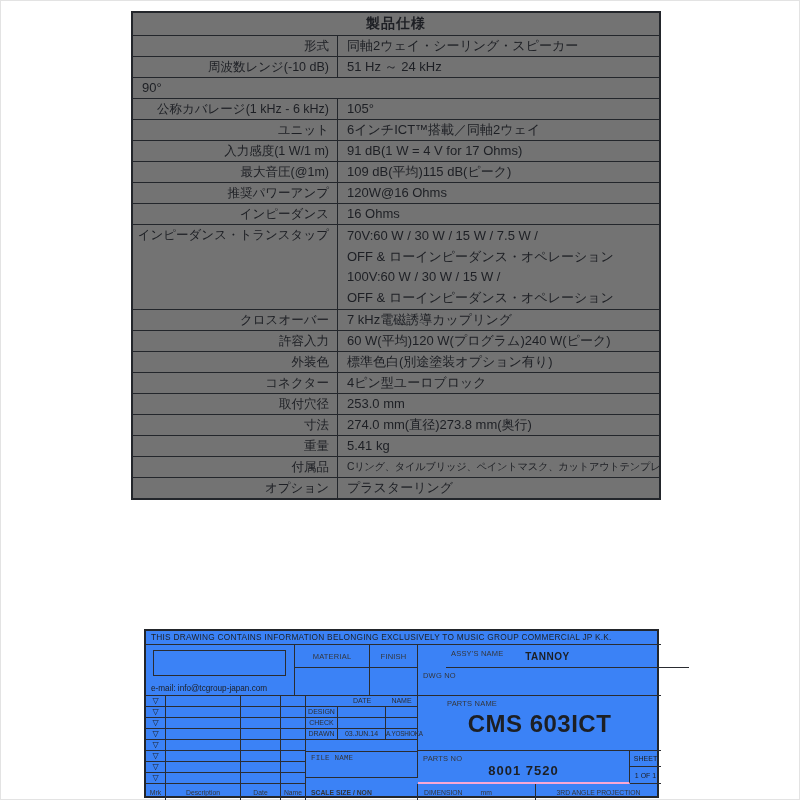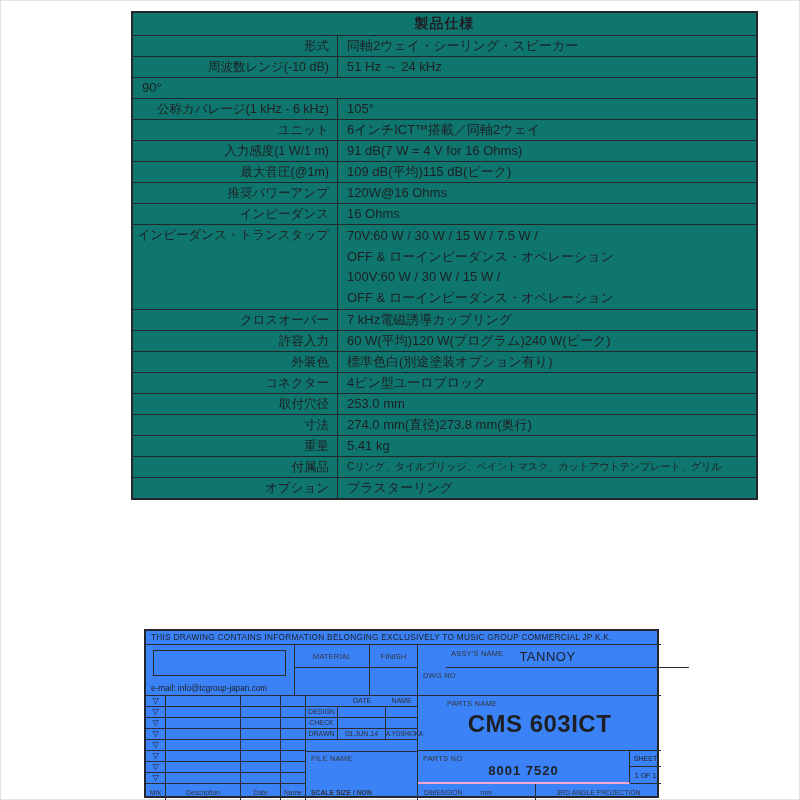--- a/index.html
+++ b/index.html
@@ -1,21 +1,21 @@
 <!DOCTYPE html>
 <html><head>
 <meta charset="utf-8">
 <style>
   * { margin:0; padding:0; box-sizing:border-box; }
   html,body { width:800px; height:800px; background:#ffffff; }
   body { font-family:"Liberation Sans","DejaVu Sans",sans-serif; color:#1d1f24; position:relative; }
   .page { position:absolute; inset:0; background:#fff; border:1px solid #e3e3e3; }
 
   
-  .spec-table { position:absolute; left:130px; top:10px; width:627px; border:2px solid #23262b; background:#0f766e; }
+  .spec-table { position:absolute; left:130px; top:10px; width:530px; border:2px solid #23262b; background:#737373; }
   .spec-title { height:22px; line-height:21px; text-align:center; font-weight:bold; font-size:14px; letter-spacing:1px; }
   .spec-row { display:flex; border-top:1.5px solid #23262b; min-height:21px; }
   .spec-label { flex:0 0 205px; border-right:1.5px solid #23262b; text-align:right; padding:0 8px 0 4px;
                 font-size:12.5px; line-height:20px; white-space:nowrap; overflow:hidden; }
   .spec-value { flex:1; text-align:left; padding:0 4px 0 9px; font-size:13px; line-height:20px; white-space:nowrap; overflow:hidden; }
   .spec-row.multi .spec-value { white-space:normal; padding-top:1px; padding-bottom:1px; }
   .spec-row.multi .spec-value div { line-height:20.5px; }
   .spec-value.small { font-size:10.3px; letter-spacing:-0.3px; }
 
   
@@ -32,21 +32,21 @@
   .tb-logo-box  { position:absolute; left:7px; top:5px; width:133px; height:26px; border:1.5px solid #2a2c31; }
   .tb-email     { position:absolute; left:5px; bottom:2px; font-size:8.2px; white-space:nowrap; }
 
   .cell-center { display:flex; align-items:center; justify-content:center; }
   .tb-material       { left:149px; top:14px;  width:75px; height:23px; }
   .tb-material-blank { left:149px; top:37px;  width:75px; height:28px; }
   .tb-finish         { left:224px; top:14px;  width:48px; height:23px; }
   .tb-finish-blank   { left:224px; top:37px;  width:48px; height:28px; }
   .tb-assy { left:272px; top:14px; width:243px; height:23px; border-bottom:1px solid #2a2c31;margin-left:28px; }
   .tb-assy .lbl { position:absolute; left:5px; top:4px; }
-  .tb-assy-value { position:absolute; left:0; right:40px; top:0; height:23px; line-height:23px; text-align:center; font-weight:normal; font-size:13px; letter-spacing:0.5px; }
+  .tb-assy-value { position:absolute; left:0; right:40px; top:0; height:23px; line-height:23px; text-align:center; font-weight:bold; font-size:10px; letter-spacing:0.5px; }
   .tb-dwg { left:272px; top:37px; width:243px; height:28px; border-bottom:1px solid #2a2c31; padding:3px 0 0 5px; }
 
   .rev-rows { left:0; top:65px; width:160px; height:88px; }
   .rev-row { display:flex; height:11px; }
   .rev-row > div { border-right:1px solid #2a2c31; border-bottom:1px solid #2a2c31; height:11px; }
   .rev-mrk  { width:20px; text-align:center; font-size:8px; line-height:10px; }
   .rev-desc { width:75px; } .rev-date { width:40px; } .rev-name { width:25px; }
 
   .sig { font-size:7px; line-height:10px; text-align:center; color:#2c2e33; }
   .sig-blank   { left:160px; top:65px;  width:32px; height:11px; }
@@ -55,21 +55,21 @@
   .sig-design  { left:160px; top:76px;  width:32px; height:11px; }
   .sig-design-d{ left:192px; top:76px;  width:48px; height:11px; }
   .sig-design-n{ left:240px; top:76px;  width:32px; height:11px; border-right:1px solid #2a2c31; }
   .sig-check   { left:160px; top:87px;  width:32px; height:11px; }
   .sig-check-d { left:192px; top:87px;  width:48px; height:11px; }
   .sig-check-n { left:240px; top:87px;  width:32px; height:11px; border-right:1px solid #2a2c31; }
   .sig-drawn   { left:160px; top:98px;  width:32px; height:11px; }
   .sig-drawn-d { left:192px; top:98px;  width:48px; height:11px; }
   .sig-drawn-n { left:240px; top:98px;  width:32px; height:11px; border-right:1px solid #2a2c31; font-size:6.3px; letter-spacing:-0.2px; }
   .sig-empty   { left:160px; top:109px; width:112px; height:11px; border-right:1px solid #2a2c31; }
-  .tb-filename { left:160px; top:120px; width:112px; height:47px; border-right:1px solid #2a2c31; border-bottom:1px solid #2a2c31; border-top:1px solid #2a2c31; padding:2px 0 0 5px; }
+  .tb-filename { left:160px; top:120px; width:112px; height:27px; border-right:1px solid #2a2c31; border-bottom:1px solid #2a2c31; border-top:1px solid #2a2c31; padding:2px 0 0 5px;font-family:Liberation Mono, monospace; }
 
   .tb-partsname { left:272px; top:65px; width:243px; height:55px; border-bottom:1px solid #2a2c31; }
   .tb-partsname .lbl { position:absolute; left:5px; top:3px;margin-left:24px; }
   .tb-partsname-value { position:absolute; left:0; right:0; top:14px; text-align:center; font-weight:bold; font-size:24px; letter-spacing:0.5px; }
   .tb-partsno { left:272px; top:120px; width:212px; height:33px; border-right:1px solid #2a2c31; border-bottom:2px solid #f9a8d4; }
   .tb-partsno .lbl { position:absolute; left:5px; top:3px; }
   .tb-partsno-value { position:absolute; left:0; right:0; top:12px; text-align:center; font-weight:bold; font-size:13px; letter-spacing:1px; }
   .tb-sheet  { left:484px; top:120px; width:31px; height:16px; border-bottom:1px solid #2a2c31; font-size:7px; }
   .tb-sheetv { left:484px; top:136px; width:31px; height:17px; border-bottom:1px solid #2a2c31; font-size:7px; }
 
@@ -108,21 +108,21 @@
     <div class="spec-value">105°</div>
   </div>
 
   <div class="spec-row">
     <div class="spec-label">ユニット</div>
     <div class="spec-value">6インチICT™搭載／同軸2ウェイ</div>
   </div>
 
   <div class="spec-row">
     <div class="spec-label">入力感度(1 W/1 m)</div>
-    <div class="spec-value">91 dB(7 W = 4 V for 16 Ohms)</div>
+    <div class="spec-value">91 dB(1 W = 4 V for 17 Ohms)</div>
   </div>
 
   <div class="spec-row">
     <div class="spec-label">最大音圧(@1m)</div>
     <div class="spec-value">109 dB(平均)115 dB(ピーク)</div>
   </div>
 
   <div class="spec-row">
     <div class="spec-label">推奨パワーアンプ</div>
     <div class="spec-value">120W@16 Ohms</div>

